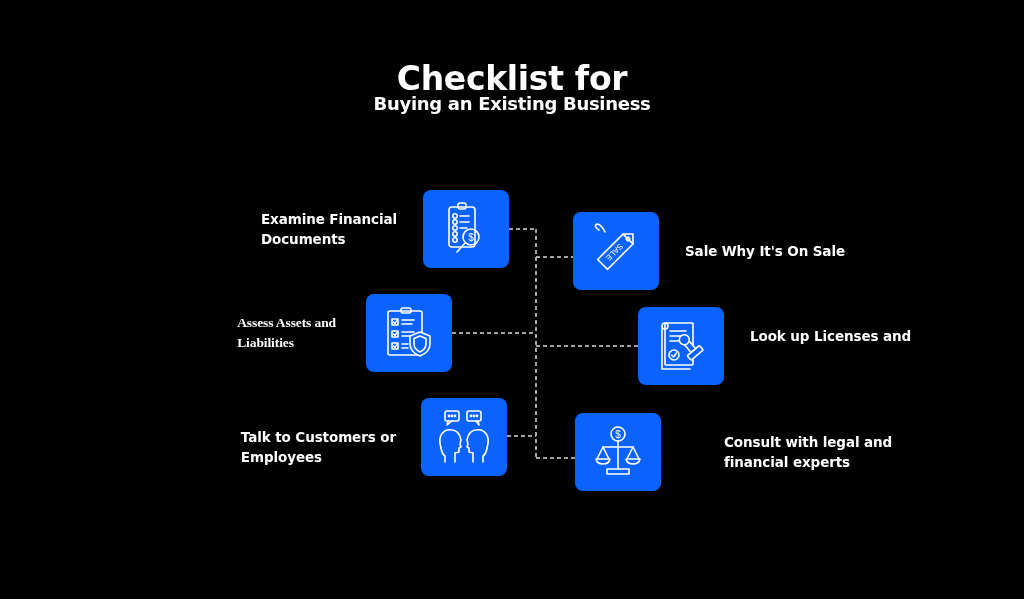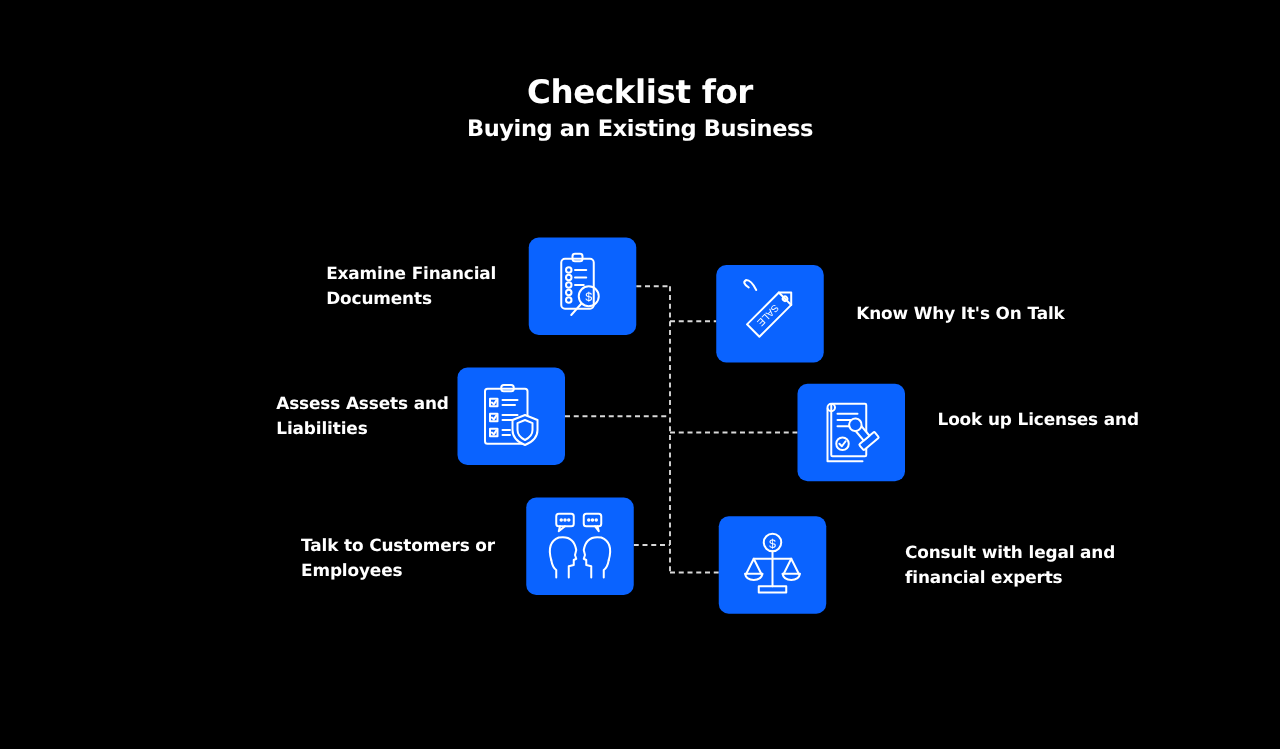--- a/index.html
+++ b/index.html
@@ -2,21 +2,21 @@
 <html><head>
 <meta charset="utf-8">
 <style>
   html, body { margin: 0; padding: 0; }
   body {
     width: 1024px; height: 599px; background: #000000; position: relative; overflow: hidden;
     font-family: "DejaVu Sans", "Liberation Sans", sans-serif; color: #ffffff;
   }
   .title-line1 {
     position: absolute; left: 0; width: 1024px; top: 59px; text-align: center;
-    font-weight: bold; font-size: 26px; letter-spacing: -0.3px;
+    font-weight: bold; font-size: 33px; letter-spacing: -0.3px;
   }
   .title-line2 {
     position: absolute; left: 0; width: 1024px; top: 93px; text-align: center;
     font-weight: bold; font-size: 18px; letter-spacing: -0.3px;
   }
   .box {
     position: absolute; width: 86px; height: 78px; background: #0a63ff; border-radius: 8px;
     display: flex; align-items: center; justify-content: center;
   }
   .box svg { width: 62px; height: 62px; }
@@ -72,24 +72,24 @@
     <g transform="rotate(45 31 31)">
       <path d="M24 14 L38 14 L38 50 L24 50 L24 14 Z" transform="translate(0,0)"></path>
       <path d="M24 14 L31 7 L38 14"></path>
       <circle cx="31" cy="14" r="1.8"></circle>
       <text x="31" y="36" font-size="8" fill="#fff" stroke="none" text-anchor="middle" font-family="Liberation Sans, sans-serif" transform="rotate(90 31 33)">SALE</text>
     </g>
     <path d="M14 10 Q8 6 12 4 Q16 4 20 12"></path>
   </svg>
 </div>
 <div class="label right" style="left:685px; top:241px;">
-  <div>Know Why It's On Talk</div>
+  <div>Sale Why It's On Sale</div>
 </div>
 
-<div class="label left" style="right:665px; top:313px;">
+<div class="label left" style="right:688px; top:313px;font-family:Liberation Serif, serif;">
   <div>Assess Assets and</div>
   <div>Liabilities</div>
 </div>
 <div class="box" style="left:366px; top:294px;">
   <svg viewBox="0 0 62 62" fill="none" stroke="#fff" stroke-width="1.6" stroke-linecap="round" stroke-linejoin="round">
     <rect x="10" y="9" width="34" height="44" rx="2"></rect>
     <rect x="23" y="6" width="10" height="5" rx="2"></rect>
     <rect x="14" y="17" width="6" height="6"></rect>
       <path d="M15.5 20 L17 21.5 L19 18.5"></path>
       <line x1="24" y1="18" x2="36" y2="18"></line>

